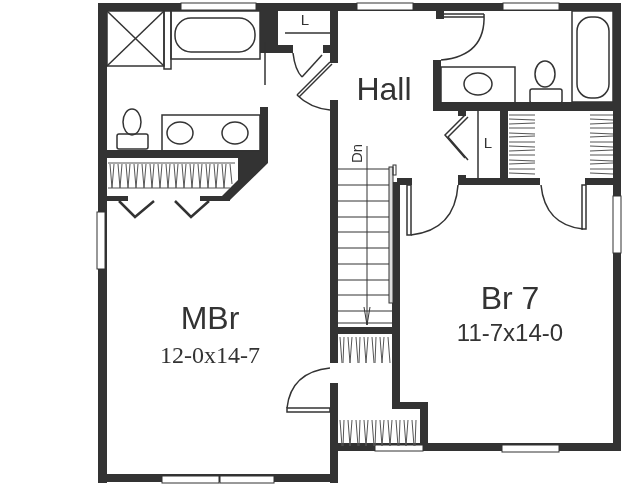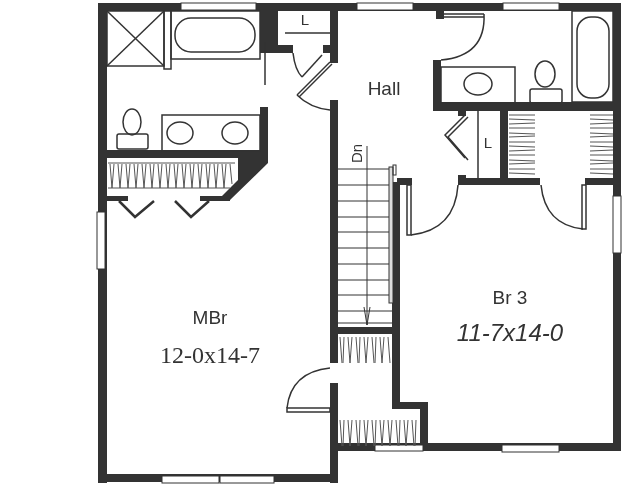--- a/index.html
+++ b/index.html
@@ -1,19 +1,19 @@
 <!DOCTYPE html>
 <html><head>
 <meta charset="utf-8">
 <style>
   html, body { margin:0; padding:0; background:#ffffff; }
   body { width:631px; height:485px; position:relative; overflow:hidden; font-family:"Liberation Sans", sans-serif; }
   #plan { position:absolute; left:0; top:0; }
   .lbl { position:absolute; color:#333333; font-family:"Liberation Sans", sans-serif; text-align:center; white-space:nowrap; }
-  .room-name { font-size:19px; line-height:26px; }
+  .room-name { font-size:32px; line-height:26px; }
   .room-dim { font-size:24px; line-height:26px; }
   .small { font-size:15px; }
 </style>
 </head>
 <body>
 
 <svg id="plan" width="631" height="485" viewBox="0 0 631 485" xmlns="http://www.w3.org/2000/svg">
   <g fill="#333333" stroke="none">
 
     <rect x="98" y="3" width="523" height="8"></rect>
@@ -175,14 +175,14 @@
 </svg>
 
 <div class="lbl room-name" style="left:355px;top:76px;width:58px;">Hall</div>
 <div class="lbl small" style="left:295px;top:11px;width:20px;">L</div>
 <div class="lbl small" style="left:478px;top:134px;width:20px;">L</div>
 <div class="lbl small" style="left:344px;top:145px;width:24px;transform:rotate(-90deg);transform-origin:center;">Dn</div>
 
 <div class="lbl room-name" style="left:140px;top:305px;width:140px;">MBr</div>
 <div class="lbl room-dim" style="left:130px;top:342px;width:160px;font-family:Liberation Serif, serif;">12-0x14-7</div>
 
-<div class="lbl room-name" style="left:440px;top:285px;width:140px;">Br 3</div>
-<div class="lbl room-dim" style="left:425px;top:320px;width:170px;font-style:italic;">11-7x14-0</div>
+<div class="lbl room-name" style="left:440px;top:285px;width:140px;">Br 7</div>
+<div class="lbl room-dim" style="left:425px;top:320px;width:170px;">11-7x14-0</div>
 
 </body></html>

